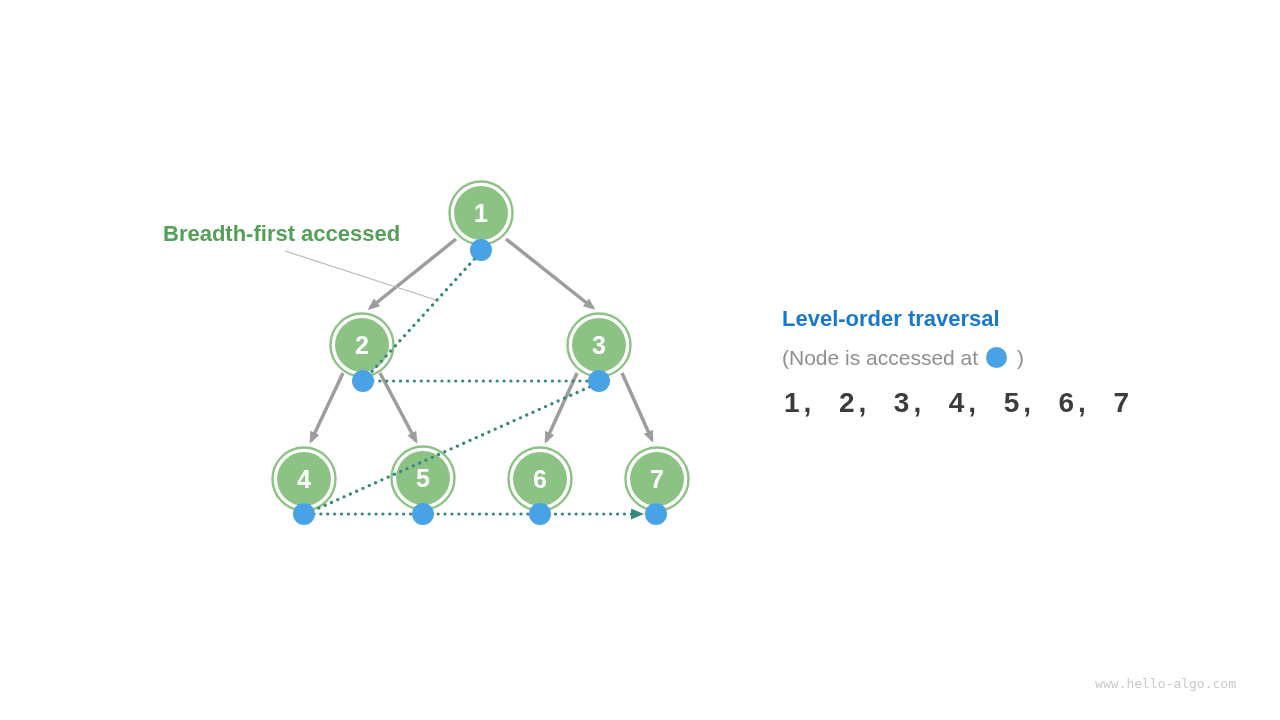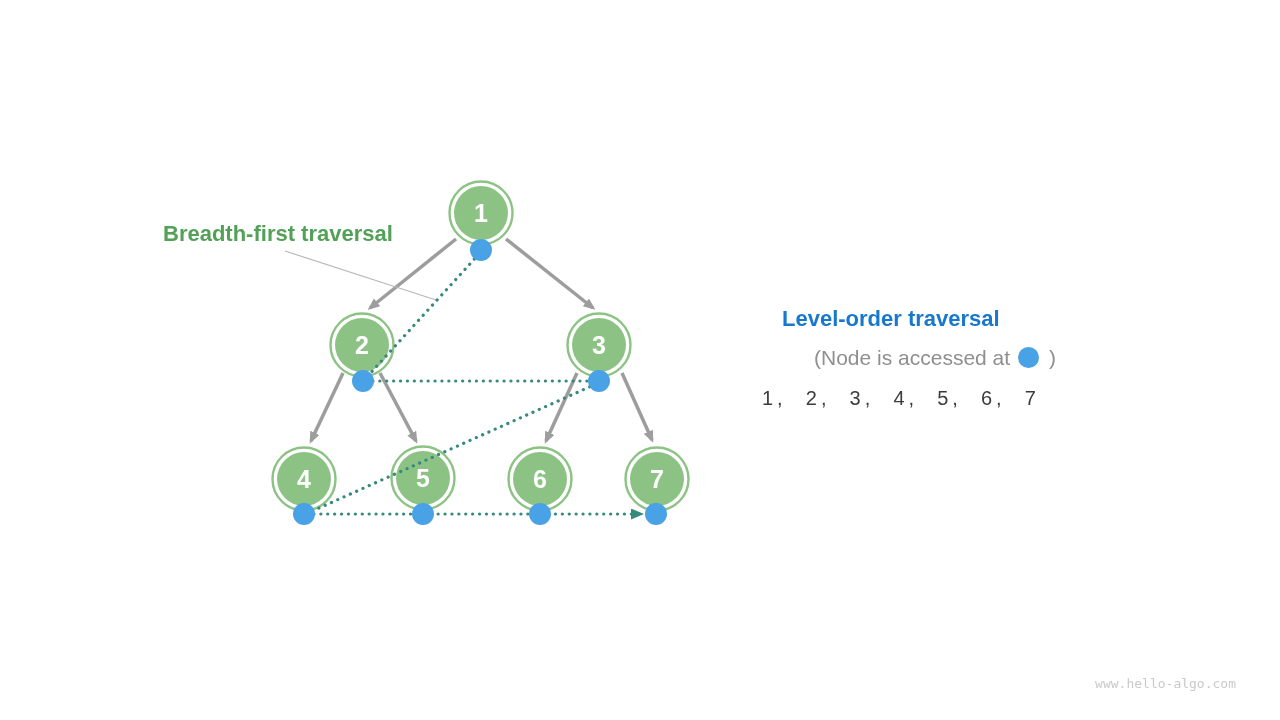--- a/index.html
+++ b/index.html
@@ -29,31 +29,31 @@
     white-space:nowrap;
   }
   .legend-title {
     position:absolute; left:782px; top:306px;
     font-size:22px; font-weight:bold; color:var(--title-blue,#1878CE);
     white-space:nowrap;
     text-align:center;
   }
   .legend-note {
     position:absolute; left:782px; top:346px;
-    font-size:21px; color:var(--subtitle-gray,#8F8F8F); white-space:nowrap;margin-left:32px;
+    font-size:21px; color:var(--subtitle-gray,#8F8F8F); white-space:nowrap;
   }
   .inline-dot {
     display:inline-block; width:21px; height:21px; border-radius:50%;
     background:var(--dot-blue,#49A2E5); vertical-align:-3px;
     margin-left:8px; margin-right:10px;
   }
   .sequence {
-    position:absolute; left:762px; top:387px;
-    font-size:20px; color:var(--sequence-dark,#3C3C3C);
-    letter-spacing:4px; white-space:pre;
+    position:absolute; left:784px; top:387px;
+    font-size:28px; color:var(--sequence-dark,#3C3C3C);
+    letter-spacing:4px; white-space:pre;font-weight:bold;
   }
   .watermark {
     position:absolute; right:44px; top:676px;
     font-family:"DejaVu Sans Mono", monospace; font-size:13px;
     color:var(--watermark-gray,#C9C9C9); white-space:nowrap;margin-left:20px;
   }
 </style>
 </head>
 <body>
 
@@ -121,20 +121,20 @@
 
     <circle class="adot" cx="481" cy="250" r="11"></circle>
     <circle class="adot" cx="363" cy="381" r="11"></circle>
     <circle class="adot" cx="599" cy="381" r="11"></circle>
     <circle class="adot" cx="304" cy="514" r="11"></circle>
     <circle class="adot" cx="423" cy="514" r="11"></circle>
     <circle class="adot" cx="540" cy="514" r="11"></circle>
     <circle class="adot" cx="656" cy="514" r="11"></circle>
   </svg>
 
-  <div class="bft-label">Breadth-first traversal</div>
+  <div class="bft-label">Breadth-first accessed</div>
 
   <div class="legend-title">Level-order traversal</div>
   <div class="legend-note"><span>(Node is accessed at</span><span class="inline-dot"></span><span>)</span></div>
   <div class="sequence">1,  2,  3,  4,  5,  6,  7</div>
 
   <div class="watermark">www.hello-algo.com</div>
 </div>
 
 </body></html>

